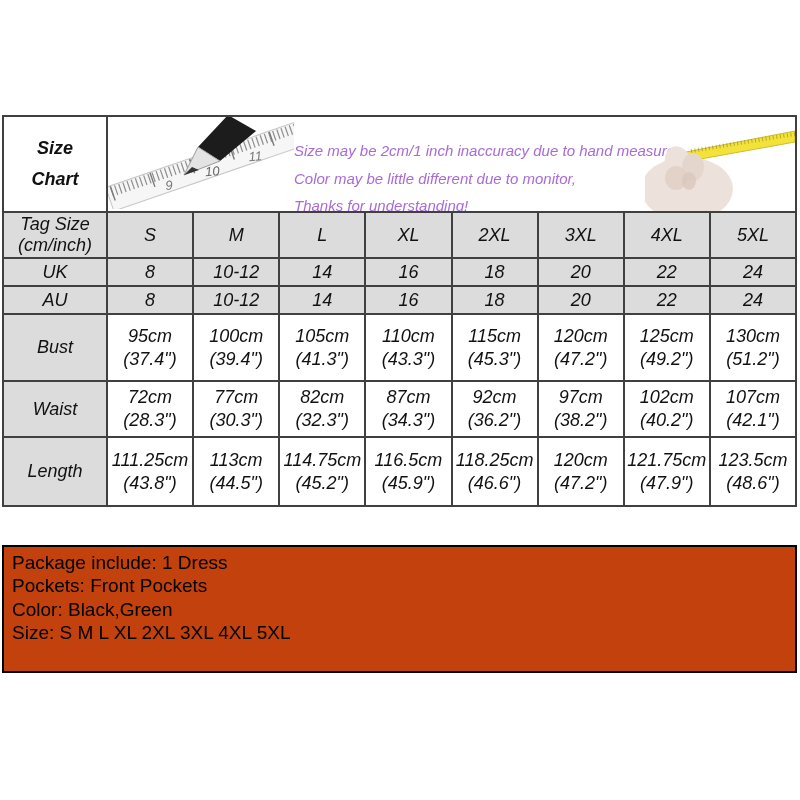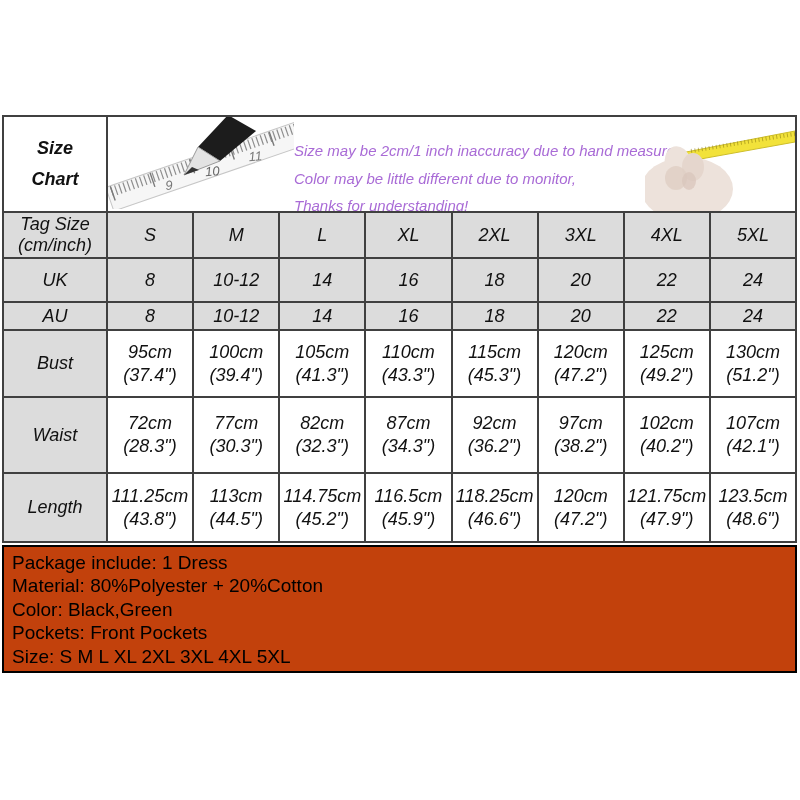--- a/index.html
+++ b/index.html
@@ -21,24 +21,24 @@
   table.size-table td {
     border:2px solid #404040;
     text-align:center; vertical-align:middle;
     font-size:18px; color:#111; overflow:hidden;
   }
   col.c-label { width:104px; }
 
   tr.r-header   { height:96px; }
   tr.r-tag      { height:46px; }
   tr.r-usca     { height:30px; }
-  tr.r-uk       { height:44px; }
+  tr.r-uk       { height:28px; }
   tr.r-au       { height:28px;margin-top:24px; }
   tr.r-bust     { height:67px;border-radius:14px; }
-  tr.r-waist    { height:76px; }
+  tr.r-waist    { height:56px; }
   tr.r-length   { height:69px; }
 
   .bg-gray  { background:#dcdcdc; }
   .bg-white { background:#ffffff; }
 
   .title-cell {
     background:#fff; font-weight:bold; font-size:26px; line-height:31px; color:#000;
   }
   .tag-label { color:#ff0000; font-size:18px; line-height:21px; }
   .meas div { line-height:23px; font-size:18px; }
@@ -258,19 +258,18 @@
       <td class="bg-white meas">
         <div>123.5cm</div>
             <div>(48.6")</div>
           </td>
     </tr>
   </tbody>
     </table>
 
   <div class="info-block">
     <div>Package include: 1 Dress</div>
-    <div>Material: 80%Polyester + 20%Cotton</div>
+    <div>Pockets: Front Pockets</div>
     <div>Color: Black,Green</div>
-    <div>Pockets: Front Pockets</div>
     <div>Size: S M L XL 2XL 3XL 4XL 5XL</div>
   </div>
 
 </div>
 
 </body></html>

